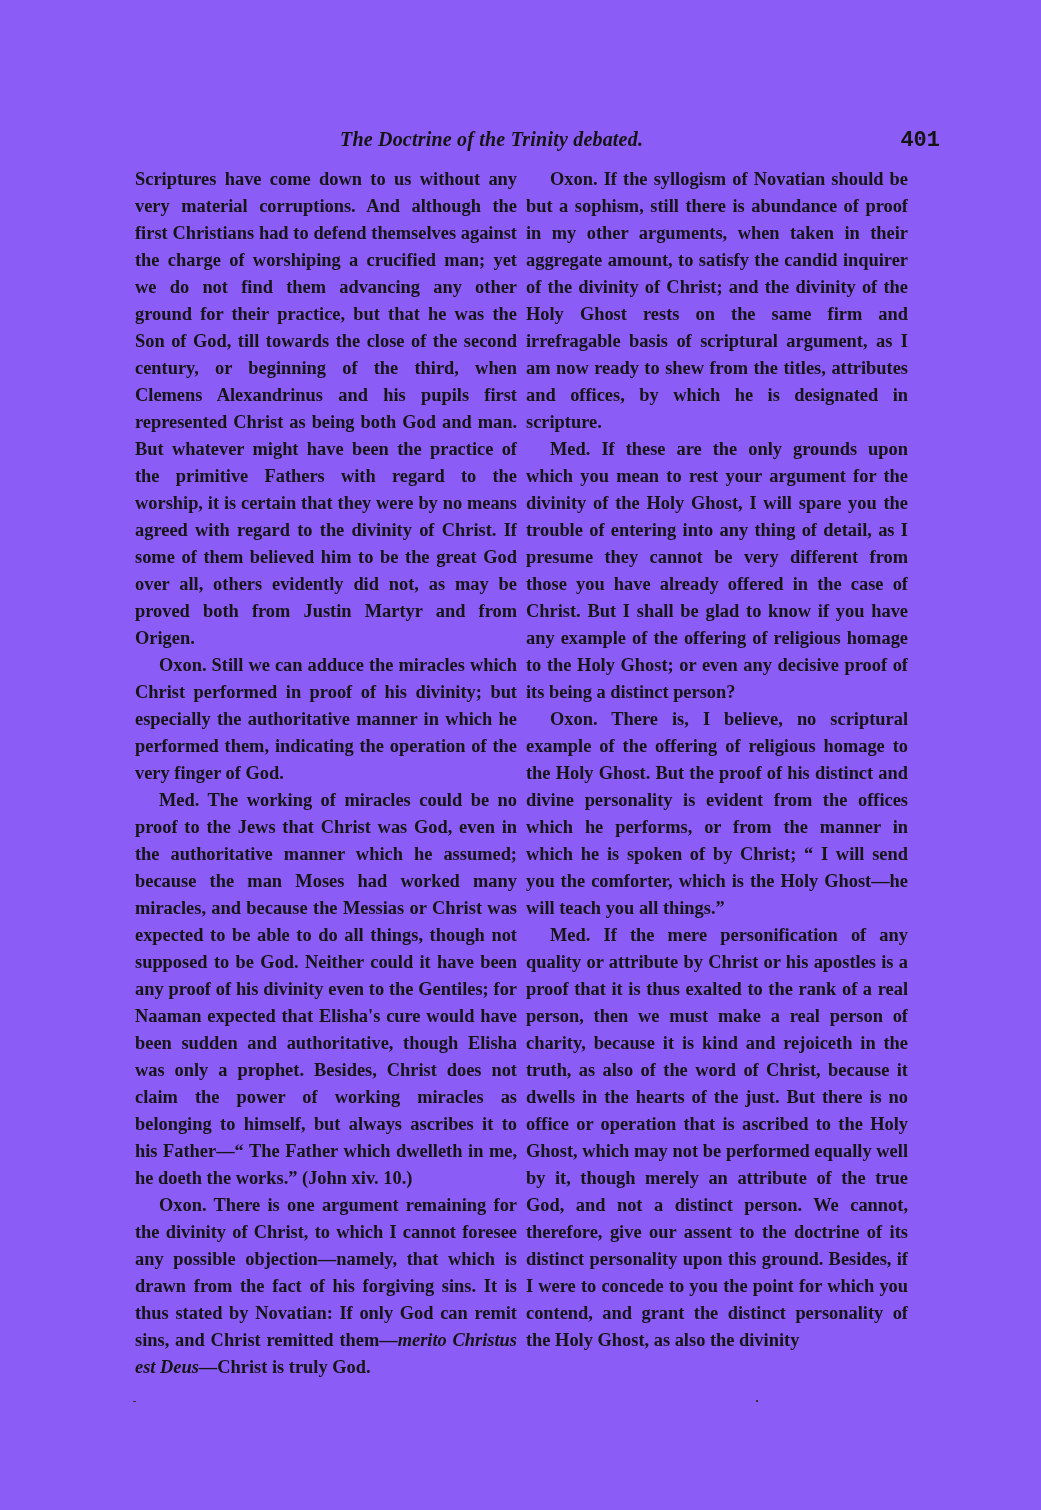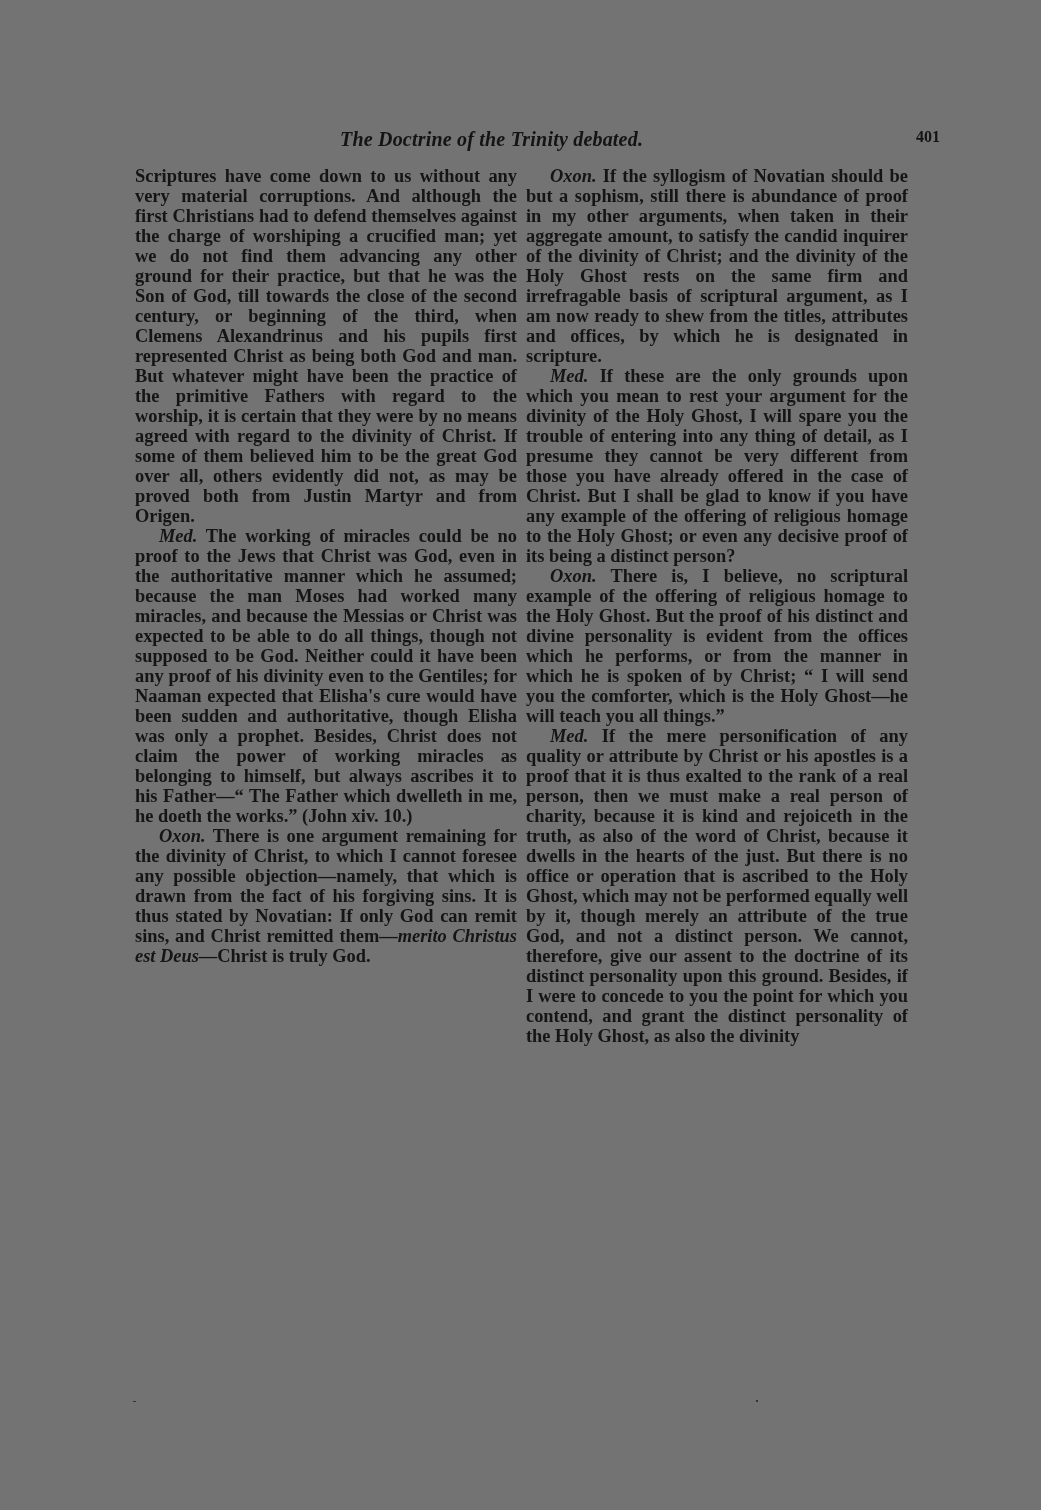--- a/index.html
+++ b/index.html
@@ -13,21 +13,21 @@
     position: relative;
     overflow: hidden;
     font-family: "DejaVu Serif", "Liberation Serif", serif;
     color: #111111;
   }
   .page {
     position: absolute;
     left: 0; top: 0;
     width: 1041px;
     height: 1510px;
-    background: #737373;
+    background: #8b5cf6;
   }
   .running-head {
     position: absolute;
     top: 128px;
     left: 120px;
     width: 820px;
     height: 26px;
   }
   .running-title {
     position: absolute;
@@ -38,46 +38,45 @@
     font-weight: bold;
     font-size: 20px;
     letter-spacing: 0.2px;
     color: #141414;
     white-space: nowrap;
   }
   .page-number {
     position: absolute;
     right: 0;
     top: 0;
-    font-family: Liberation Serif, serif;
+    font-family: Liberation Mono, monospace;
     font-weight: bold;
-    font-size: 16px;
+    font-size: 22px;
     color: #141414;
   }
   .column {
     position: absolute;
     top: 166px;
     width: 382px;
   }
   .col-left { left: 135px; }
   .col-right { left: 526px; }
   .para {
     margin: 0;
     font-family: "Liberation Serif", "DejaVu Serif", serif;
     font-size: 18.4px;
-    line-height: 20px;
+    line-height: 27px;
     text-align: justify;
     text-indent: 0;
     color: #151515;
     font-weight: 600;
     hyphens: manual;
   }
   .para.indent { text-indent: 24px; }
   .speaker {
-    font-style: italic;
   }
   .latin { font-style: italic; }
   .em { }
   .footer-dot {
     position: absolute;
     top: 1401px;
     left: 133px;
     width: 3px;
     height: 1px;
     background: #333;
@@ -97,20 +96,21 @@
 <div class="page">
 
   <div class="running-head">
     <span class="running-title">The Doctrine of the Trinity debated.</span>
     <span class="page-number">401</span>
   </div>
 
   <div class="column col-left">
     <p class="para"><span>Scriptures have come down to us without any very material corruptions. And although the first Christians had to defend themselves against the charge of worshiping a crucified man; yet we do not find them advancing any other ground for their practice, but that he was the Son of God, till towards the close of the second century, or beginning of the third, when Clemens Alexandrinus and his pupils first represented Christ as being both God and man. But whatever might have been the practice of the primitive Fathers with regard to the worship, it is certain that they were by no means agreed with regard to the divinity of Christ. If some of them believed him to be the great God over all, others evidently did not, as may be proved both from Justin Martyr and from Origen.</span></p>
 
+    <p class="para indent"><span class="speaker">Oxon.</span><span> Still we can adduce the miracles which Christ performed in proof of his divinity; but especially the authoritative manner in which he performed them, indicating the operation of the very finger of God.</span></p>
 
     <p class="para indent"><span class="speaker">Med.</span><span> The working of miracles could be no proof to the Jews that Christ was God, even in the authoritative manner which he assumed; because the man Moses had worked many miracles, and because the Messias or Christ was expected to be able to do all things, though not supposed to be God.  Neither could it have been any proof of his divinity even to the Gentiles; for Naaman expected that Elisha's cure would have been sudden and authoritative, though Elisha was only a prophet.  Besides, Christ does not claim the power of working miracles as belonging to himself, but always ascribes it to his Father—“ The Father which dwelleth in me, he doeth the works.”  (John xiv. 10.)</span></p>
 
     <p class="para indent"><span class="speaker">Oxon.</span><span> There is one argument remaining for the divinity of Christ, to which I cannot foresee any possible objection—namely, that which is drawn from the fact of his forgiving sins.  It is thus stated by Novatian: If only God can remit sins, and Christ remitted them—</span><span class="latin">merito Christus est Deus</span><span>—Christ is truly God.</span></p>
 
   </div>
 
   <div class="column col-right">
 
     <p class="para indent"><span class="speaker">Oxon.</span><span> If the syllogism of Novatian should be but a sophism, still there is abundance of proof in my other arguments, when taken in their aggregate amount, to satisfy the candid inquirer of the divinity of Christ; and the divinity of the Holy Ghost rests on the same firm and irrefragable basis of scriptural argument, as I am now ready to shew from the titles, attributes and offices, by which he is designated in scripture.</span></p>

